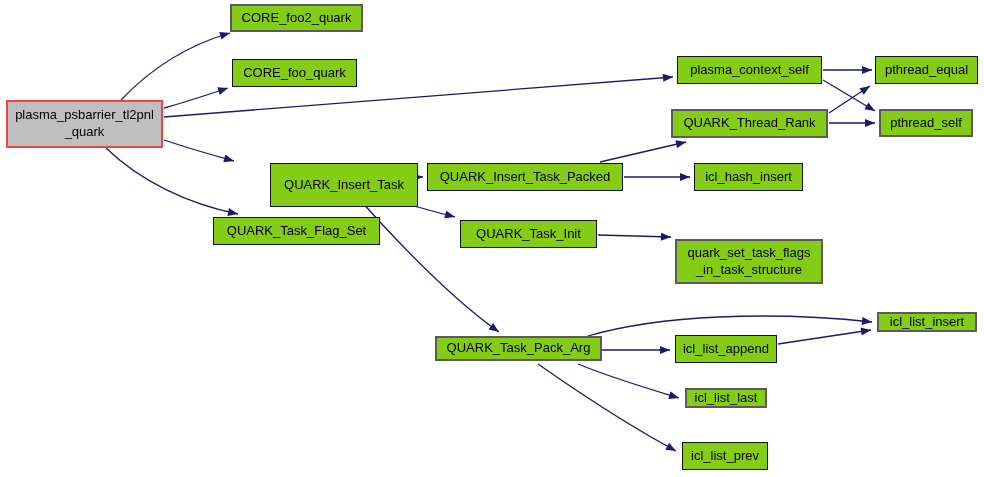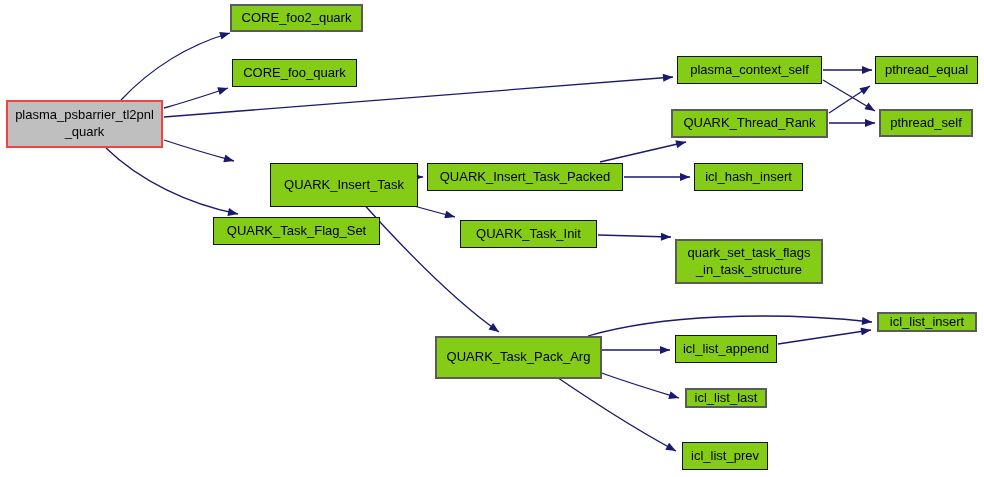--- a/index.html
+++ b/index.html
@@ -115,21 +115,21 @@
 
   <div class="node" style="left:460px;top:220px;width:137px;height:28px;">
     <span>QUARK_Task_Init</span>
   </div>
 
   <div class="node emph twoline" style="left:675px;top:215px;width:148px;height:45px;">
     <span>quark_set_task_flags</span>
     <span>_in_task_structure</span>
   </div>
 
-  <div class="node emph" style="left:435px;top:336px;width:167px;height:43px;">
+  <div class="node emph" style="left:435px;top:336px;width:167px;height:25px;">
     <span>QUARK_Task_Pack_Arg</span>
   </div>
 
   <div class="node" style="left:675px;top:335px;width:102px;height:28px;">
     <span>icl_list_append</span>
   </div>
 
   <div class="node emph" style="left:877px;top:312px;width:100px;height:20px;">
     <span>icl_list_insert</span>
   </div>

